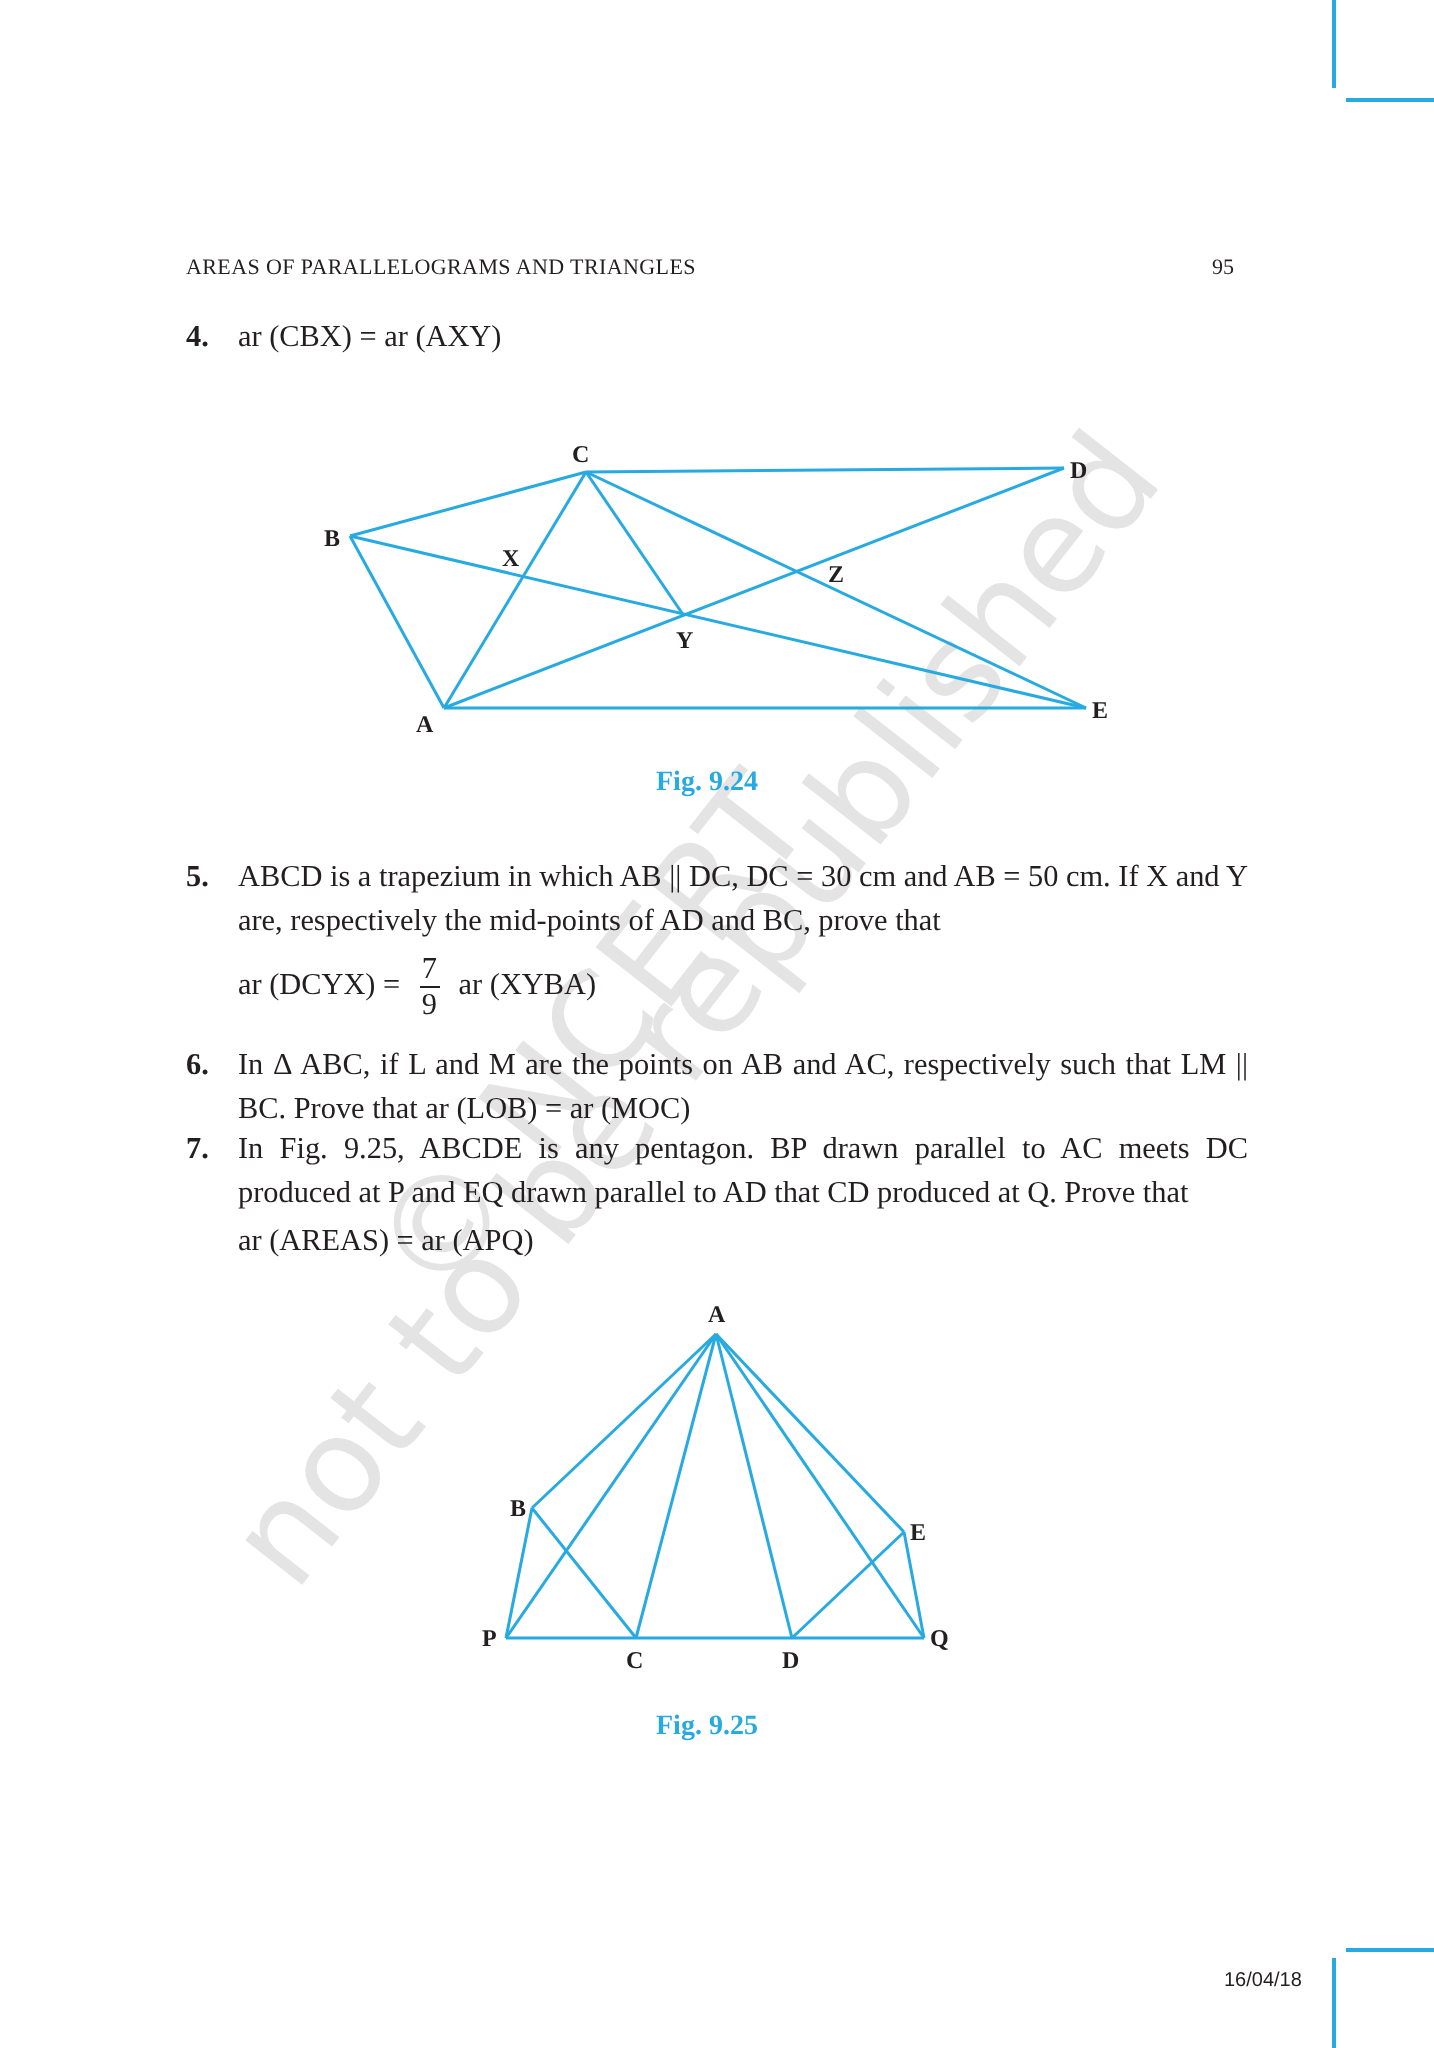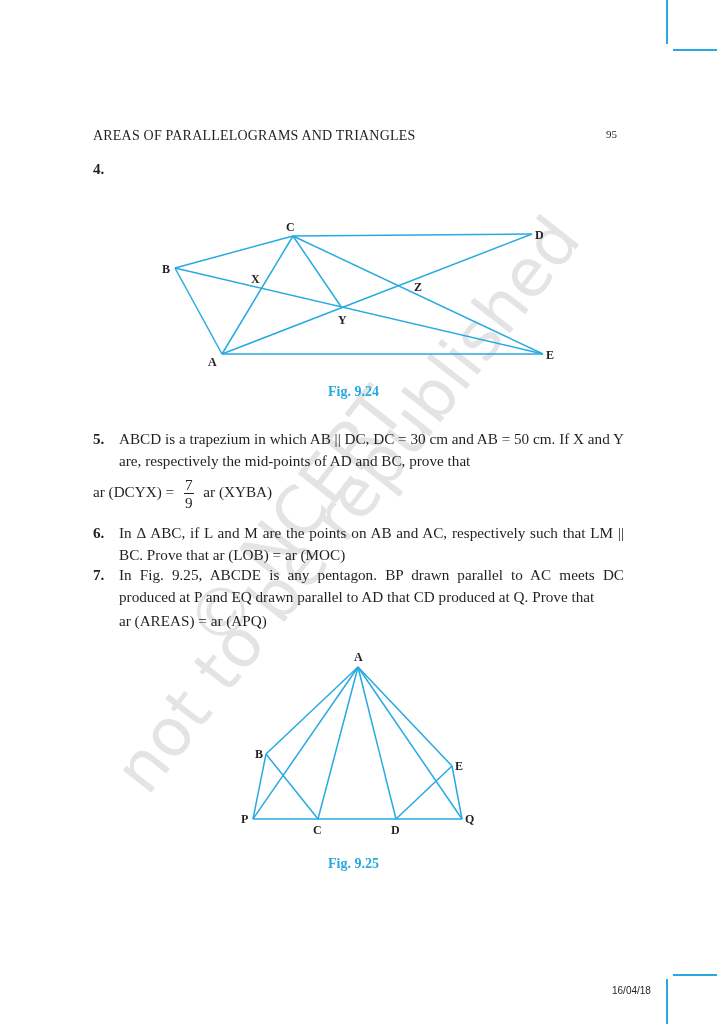--- a/index.html
+++ b/index.html
@@ -4,29 +4,29 @@
   <style>
     html, body { margin: 0; padding: 0; }
     body {
       width: 717px; height: 1024px; position: relative; overflow: hidden;
       background: #ffffff; color: #231f20;
       font-family: "Liberation Serif", "DejaVu Serif", serif;
     }
     .abs { position: absolute; }
     .crop { position: absolute; background: #27aae1; }
     .running-head {
-      left: 93px; top: 128px; font-size: 14px; letter-spacing: 0.2px;
+      left: 93px; top: 128px; font-size: 11px; letter-spacing: 0.2px;
       text-transform: uppercase; color: #231f20; white-space: nowrap;
     }
     .page-num { left: 606px; top: 128px; font-size: 11px; text-align: center; }
     .q { position: absolute; left: 93px; width: 531px; font-size: 15.2px; line-height: 22px; }
     .q .num { position: absolute; left: 0; top: 0; font-weight: bold; }
     .q .body { margin-left: 26px; text-align: justify; }
     .q .body p { margin: 0; }
-    .formula { white-space: nowrap; }
+    .formula { margin-left: 26px; white-space: nowrap; }
     .frac { display: inline-block; vertical-align: middle; text-align: center; margin: 0 6px; line-height: 17px; }
     .frac .n { display: block; border-bottom: 1px solid #231f20; padding: 0 1px; }
     .frac .d { display: block; }
     .fig-caption {
       position: absolute; color: #27aae1; font-weight: bold; font-size: 14px;
       white-space: nowrap;
     }
     .footer-date {
       left: 576px; top: 985px; font-family: "Liberation Sans", "DejaVu Sans", sans-serif;
       font-size: 10px; color: #231f20; margin-left: 36px;
@@ -53,20 +53,21 @@
 <div class="watermark" style="left:160px; top:730px; transform: rotate(-52deg);">not to be republished</div>
 
 <div class="content">
 
   <div class="abs running-head">AREAS OF PARALLELOGRAMS AND TRIANGLES</div>
   <div class="abs page-num">95</div>
 
   <div class="q" style="top:158px;">
     <span class="num">4.</span>
     <div class="body">
+      <p>ar (CBX) = ar (AXY)</p>
     </div>
   </div>
 
   <div class="fig-caption" style="left:328px; top:384px;text-align:center;">Fig. 9.24</div>
 
   <div class="q" style="top:428px;">
     <span class="num">5.</span>
     <div class="body">
       <p>ABCD is a trapezium in which AB || DC, DC = 30 cm and AB = 50 cm. If X and Y are, respectively the mid-points of AD and BC, prove that</p>
     </div>

